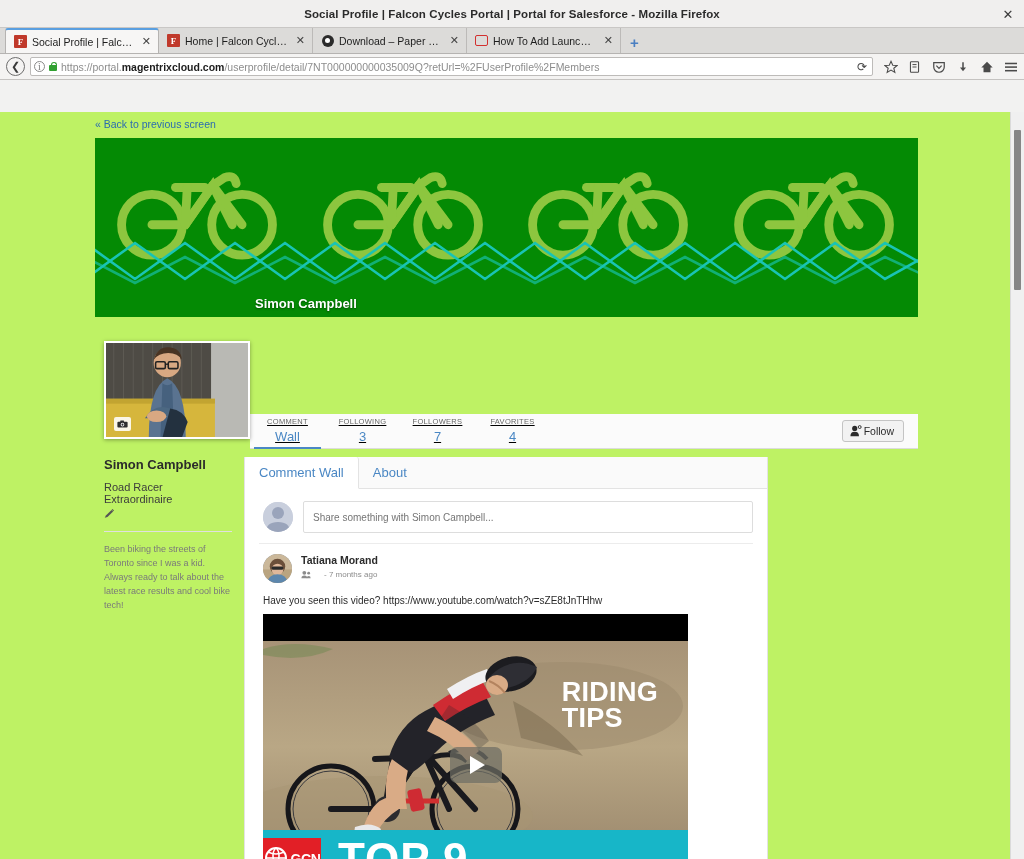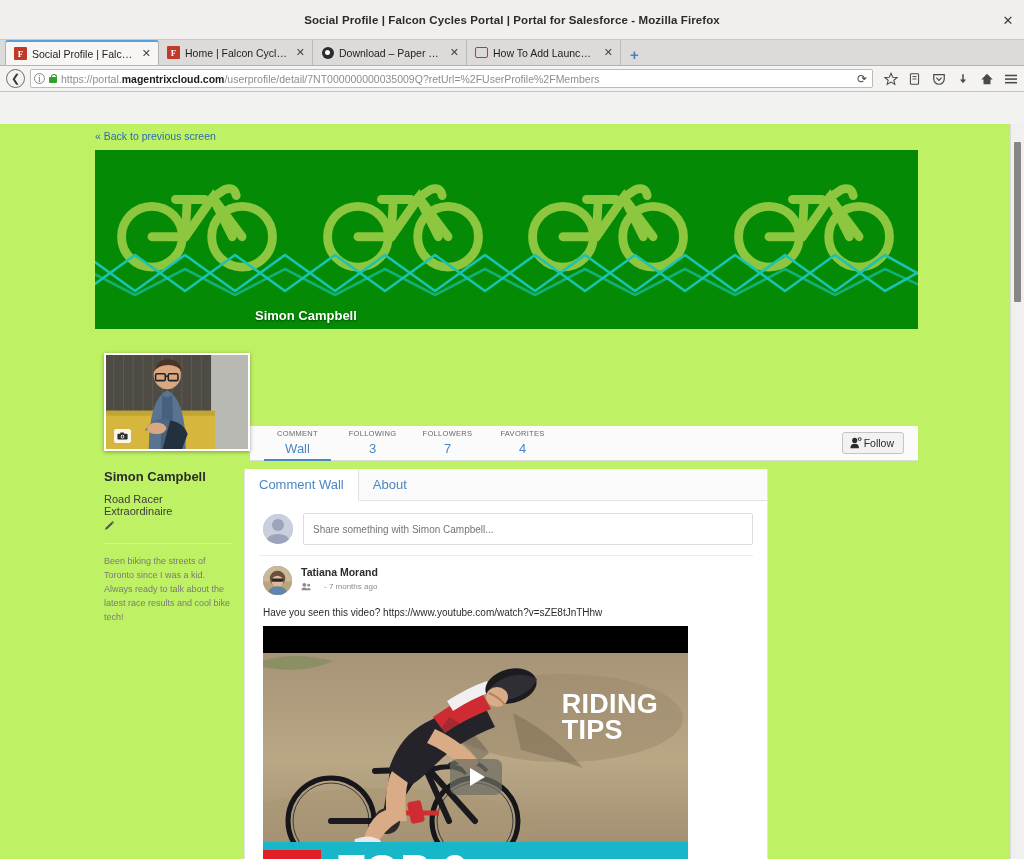--- a/index.html
+++ b/index.html
@@ -5,21 +5,21 @@
   * { box-sizing: border-box; margin: 0; padding: 0; }
   html, body {
     width: 1024px; height: 859px;
     font-family: "Liberation Sans", sans-serif;
     background: #f2f2f1;
     overflow: hidden;
   }
 
   
   .ff-titlebar {
-    height: 40px; background: #f0efee;
+    height: 28px; background: #f0efee;
     border-bottom: 1px solid #c9c7c5;
     display: flex; align-items: center; justify-content: center;
     position: relative;
   }
   .ff-title { font-size: 11.5px; color: #2b2b2b; font-weight: bold; letter-spacing: .1px; }
   .ff-winclose {
     position: absolute; right: 8px; top: 50%; transform: translateY(-50%);
     font-size: 13px; color: #3b3b3b; width: 16px; text-align: center; cursor: default;
   }
 
@@ -145,21 +145,21 @@
   .cam-badge {
     position: absolute; left: 8px; bottom: 6px; width: 17px; height: 14px;
     background: rgba(255,255,255,.88); border-radius: 2px;
     display: flex; align-items: center; justify-content: center;
   }
 
   
   .statsbar {
     position: absolute; left: 250px; top: 302px; width: 668px; height: 35px;
     background: #fbfbfb; border-bottom: 1px solid #dcdcdc;
-    display: flex; align-items: flex-start; padding-left: 10px;
+    display: flex; align-items: flex-start;  text-decoration: underline;
   }
   .stat { width: 75px; text-align: center; padding-top: 3px; position: relative;
           height: 35px; }
   .stat-label { font-size: 7.5px; color: #666; letter-spacing: .3px; }
   .stat-value { font-size: 13px; color: #4a87c4; margin-top: 3px; }
   .stat.active .stat-value { color: #4a87c4; }
   .stat.active::after {
     content: ""; position: absolute; left: 4px; right: 4px; bottom: 0;
     height: 2.5px; background: #4a87c4;
   }

